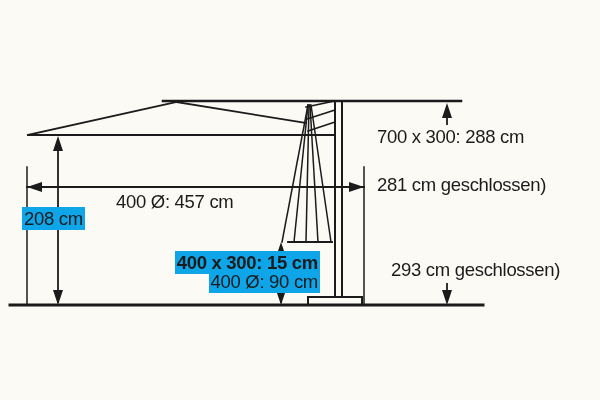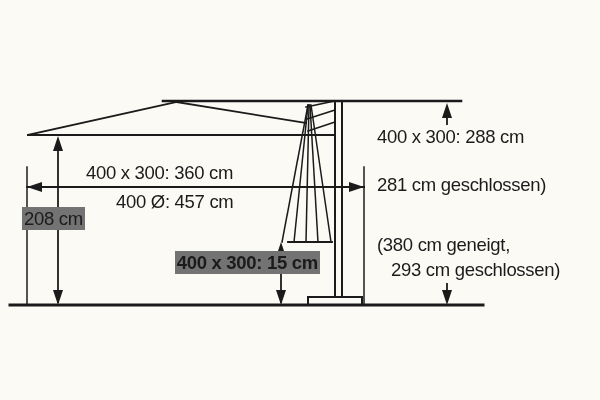--- a/index.html
+++ b/index.html
@@ -12,21 +12,21 @@
   }
   .stage svg{position:absolute;inset:0;}
   .lbl{
     position:absolute;
     color:#1b1b1b;
     font-size:18.5px;
     line-height:23px;
     letter-spacing:-0.3px;
     white-space:nowrap;
   }
-  .masked{background:#737373;padding:0 2px;}
+  .masked{background:#0ea5e9;padding:0 2px;}
   .rightalign{text-align:right;}
 </style>
 </head>
 <body>
 
 <div class="stage">
 
   <svg width="600" height="400" viewBox="0 0 600 400">
     <g stroke="#1b1b1b" fill="none" stroke-linecap="square">
 
@@ -85,28 +85,27 @@
 
       <g stroke-width="1.8">
         <path d="M447,112 L447,124"></path>
         <polygon points="447,103 442,118 452,118" fill="#1b1b1b" stroke="none"></polygon>
         <path d="M447,284 L447,296"></path>
         <polygon points="447,305 442,290 452,290" fill="#1b1b1b" stroke="none"></polygon>
       </g>
     </g>
   </svg>
 
-  <div class="lbl" style="left:86px;top:161px;">400 x 300: 360 cm</div>
 
   <div class="lbl" style="left:116px;top:190px;">400 Ø: 457 cm</div>
 
   <div class="lbl masked" style="left:22px;top:207px;">208 cm</div>
 
   <div class="lbl masked rightalign" style="right:280px;top:251px;font-weight:bold;">400 x 300: 15 cm</div>
 
+  <div class="lbl masked rightalign" style="right:280px;top:270px;">400 Ø: 90 cm</div>
 
-  <div class="lbl" style="left:377px;top:125px;">400 x 300: 288 cm</div>
+  <div class="lbl" style="left:377px;top:125px;">700 x 300: 288 cm</div>
   <div class="lbl" style="left:377px;top:173px;">281 cm geschlossen)</div>
 
-  <div class="lbl" style="left:377px;top:233px;">(380 cm geneigt,</div>
   <div class="lbl" style="left:391px;top:258px;">293 cm geschlossen)</div>
 
 </div>
 
 </body></html>

